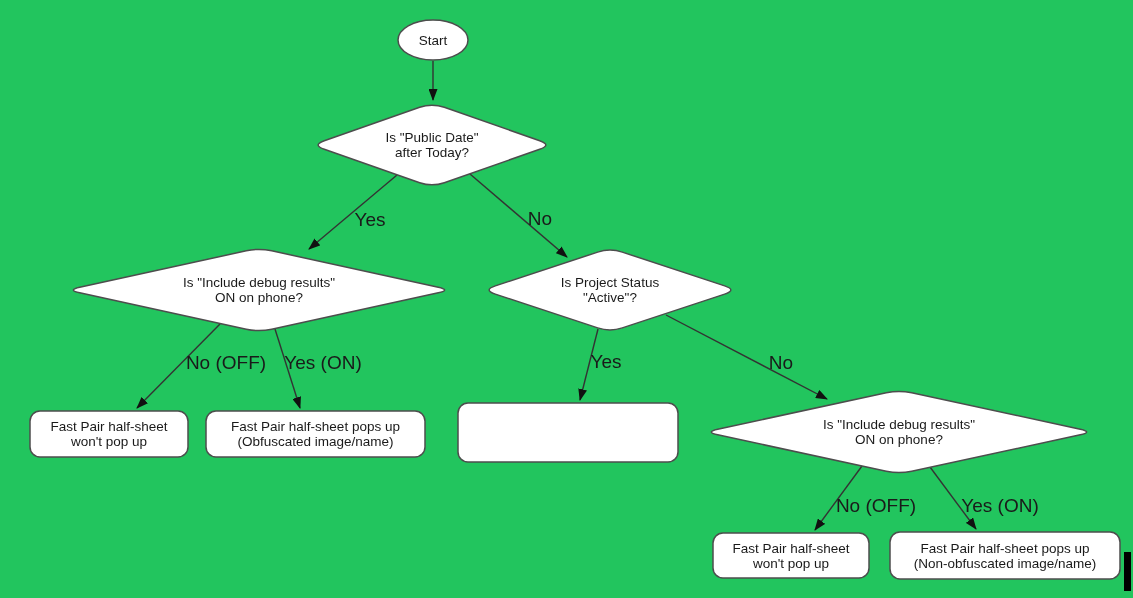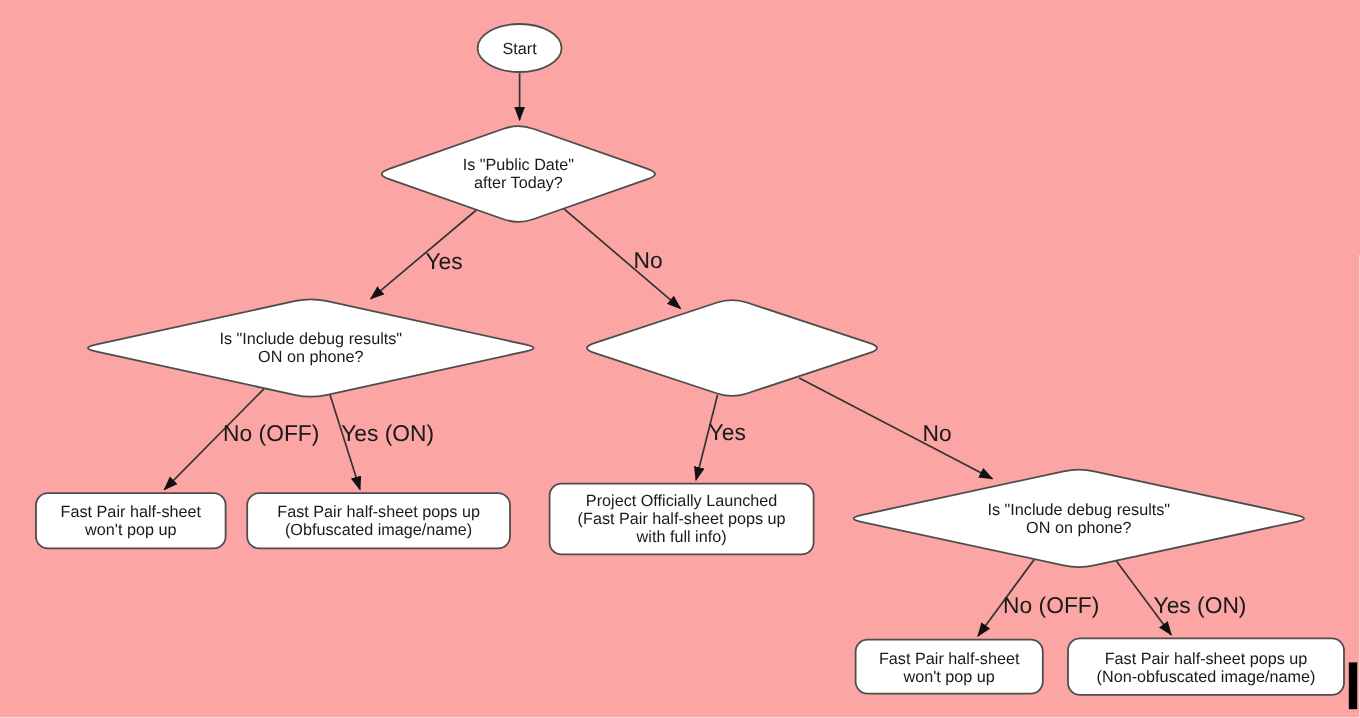--- a/index.html
+++ b/index.html
@@ -5,21 +5,21 @@
   html, body {
     margin: 0;
     padding: 0;
     background: #ffffff;
     font-family: "Liberation Sans", sans-serif;
   }
   .stage {
     position: relative;
     width: 1133px;
     height: 598px;
-    background: #fca5a5;
+    background: #22c55e;
     overflow: hidden;
   }
   #shapes {
     position: absolute;
     left: 0;
     top: 0;
   }
   .node-label {
     position: absolute;
     display: flex;
@@ -82,33 +82,32 @@
     </svg>
 
   <div class="node-label" style="left: 398px; top: 28px; width: 70px; height: 24px; color: rgb(26, 26, 26);">Start</div>
 
   <div class="node-label" style="left: 332px; top: 123px; width: 200px; height: 44px; color: rgb(26, 26, 26);">Is "Public Date"
 after Today?</div>
 
   <div class="node-label" style="left: 129px; top: 268px; width: 260px; height: 44px; color: rgb(26, 26, 26);">Is "Include debug results"
 ON on phone?</div>
 
+  <div class="node-label" style="left: 515px; top: 268px; width: 190px; height: 44px; color: rgb(26, 26, 26);">Is Project Status
+"Active"?</div>
 
   <div class="node-label" style="left: 769px; top: 410px; width: 260px; height: 44px; color: rgb(26, 26, 26);">Is "Include debug results"
 ON on phone?</div>
 
   <div class="node-label" style="left: 30px; top: 411px; width: 158px; height: 46px; color: rgb(26, 26, 26);">Fast Pair half-sheet
 won't pop up</div>
 
   <div class="node-label" style="left: 206px; top: 411px; width: 219px; height: 46px; color: rgb(26, 26, 26);">Fast Pair half-sheet pops up
 (Obfuscated image/name)</div>
 
-  <div class="node-label" style="left: 458px; top: 403px; width: 220px; height: 59px; color: rgb(26, 26, 26);">Project Officially Launched
-(Fast Pair half-sheet pops up
-with full info)</div>
 
   <div class="node-label" style="left: 713px; top: 533px; width: 156px; height: 45px; color: rgb(26, 26, 26);">Fast Pair half-sheet
 won't pop up</div>
 
   <div class="node-label" style="left: 890px; top: 532px; width: 230px; height: 47px; color: rgb(26, 26, 26);">Fast Pair half-sheet pops up
 (Non-obfuscated image/name)</div>
 
   <div class="edge-label" style="left: 370px; top: 219px; color: rgb(26, 26, 26);">Yes</div>
   <div class="edge-label" style="left: 540px; top: 218px; color: rgb(26, 26, 26);">No</div>
   <div class="edge-label" style="left: 226px; top: 362px; color: rgb(26, 26, 26);">No (OFF)</div>

